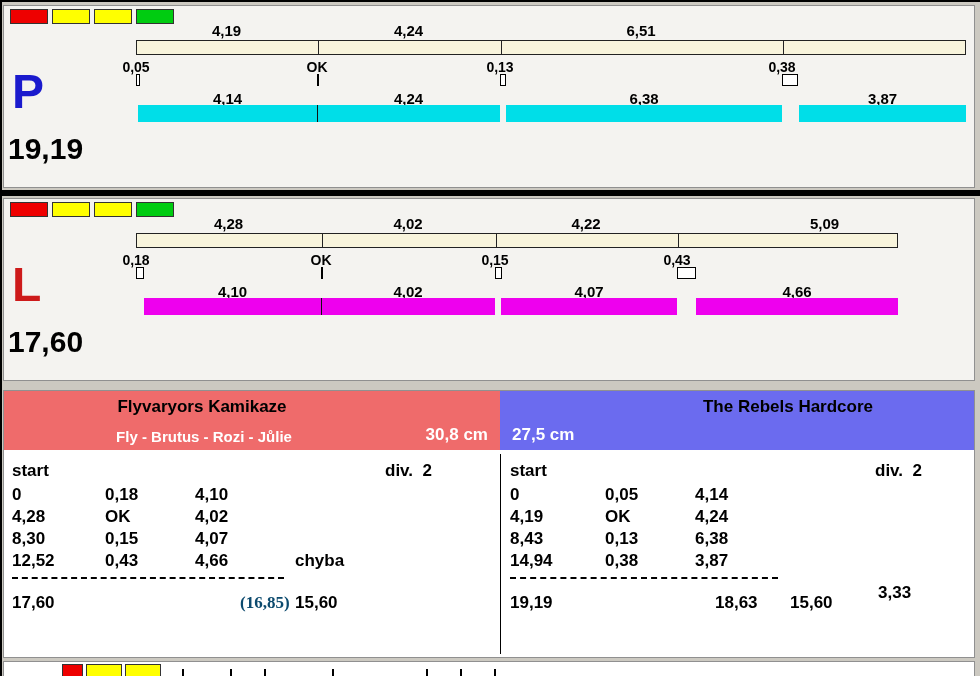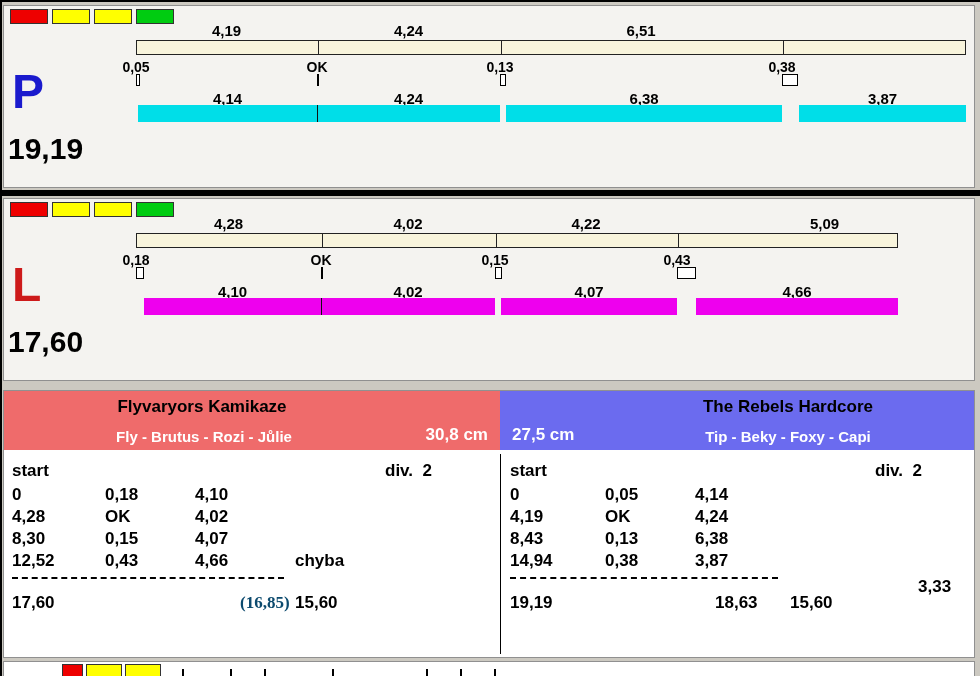--- a/index.html
+++ b/index.html
@@ -127,21 +127,20 @@
 
   <div class="bottom">
     <div class="team-header" style="left:0;width:496px;background:#ef6b6b;"></div>
     <div class="team-header" style="left:496px;width:474px;background:#6b6bef;"></div>
 
     <div class="team-name" style="left:0;width:396px;">Flyvaryors Kamikaze</div>
     <div class="team-name" style="left:598px;width:372px;">The Rebels Hardcore</div>
 
 
     <div class="team-dogs" style="left:0;width:400px;">Fly - Brutus - Rozi - Jůlie</div>
-    <div class="team-dogs" style="left:598px;width:372px;">Tip - Beky - Foxy - Capi</div>
 
     <div class="cm-label" style="left:334px;width:150px;text-align:right;">30,8 cm</div>
     <div class="cm-label" style="left:508px;width:150px;text-align:left;">27,5 cm</div>
 
     <div class="table-divider"></div>
 
     <div class="cell" style="left:8px;top:70px;">start</div>
     <div class="cell" style="left:381px;top:70px;">div.  2</div>
 
     <div class="cell" style="left:8px;top:94px;">0</div>
@@ -191,21 +190,21 @@
     <div class="cell" style="left:506px;top:160px;">14,94</div>
     <div class="cell" style="left:601px;top:160px;">0,38</div>
     <div class="cell" style="left:691px;top:160px;">3,87</div>
     <div class="cell" style="left:791px;top:160px;"></div>
 
     <div class="dash-line" style="left:506px;top:186px;width:268px;"></div>
 
     <div class="cell" style="left:506px;top:202px;">19,19</div>
     <div class="cell" style="left:711px;top:202px;">18,63</div>
     <div class="cell" style="left:786px;top:202px;">15,60</div>
-    <div class="cell" style="left:874px;top:186px;margin-left:40px;">3,33</div>
+    <div class="cell" style="left:874px;top:192px;">3,33</div>
   </div>
 
   <div class="strip">
     <div class="strip-light" style="left:58px;width:21px;background:#ee0000;"></div>
     <div class="strip-light" style="left:82px;width:36px;background:#ffff00;"></div>
     <div class="strip-light" style="left:121px;width:36px;background:#ffff00;"></div>
     <div class="tick" style="left:178px;"></div>
     <div class="tick" style="left:226px;"></div>
     <div class="tick" style="left:260px;"></div>
     <div class="tick" style="left:328px;"></div>

